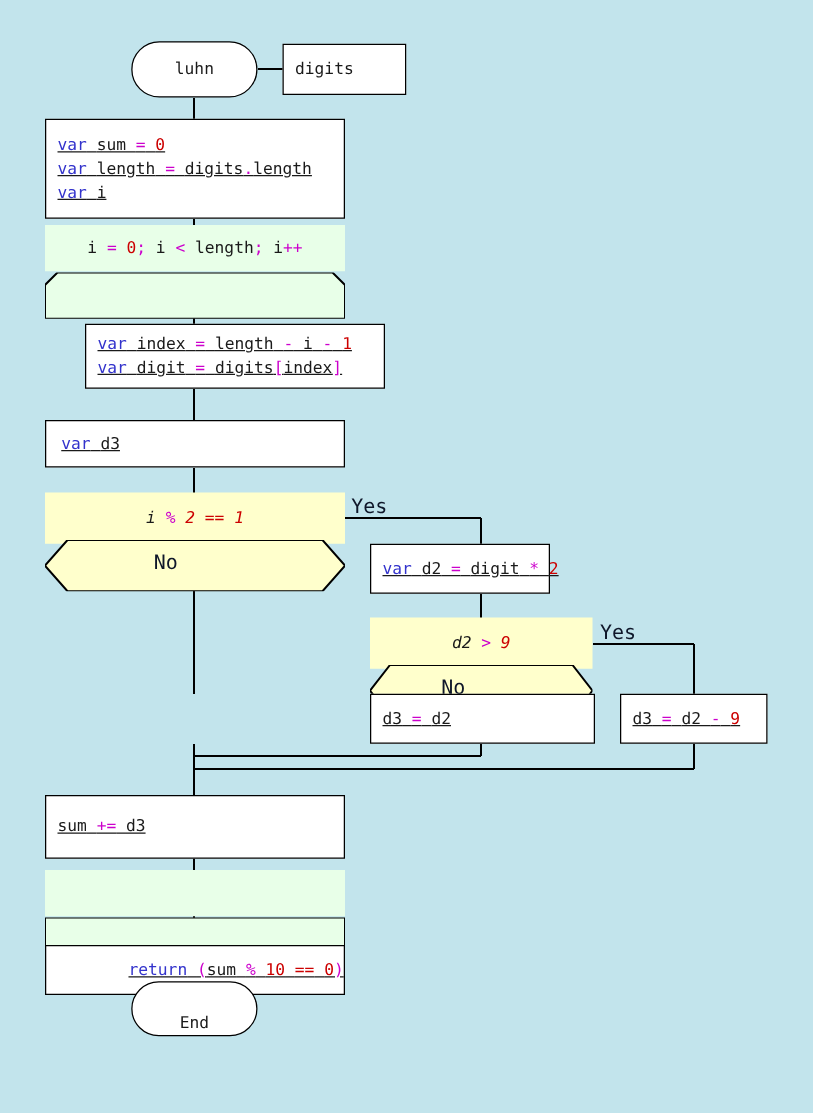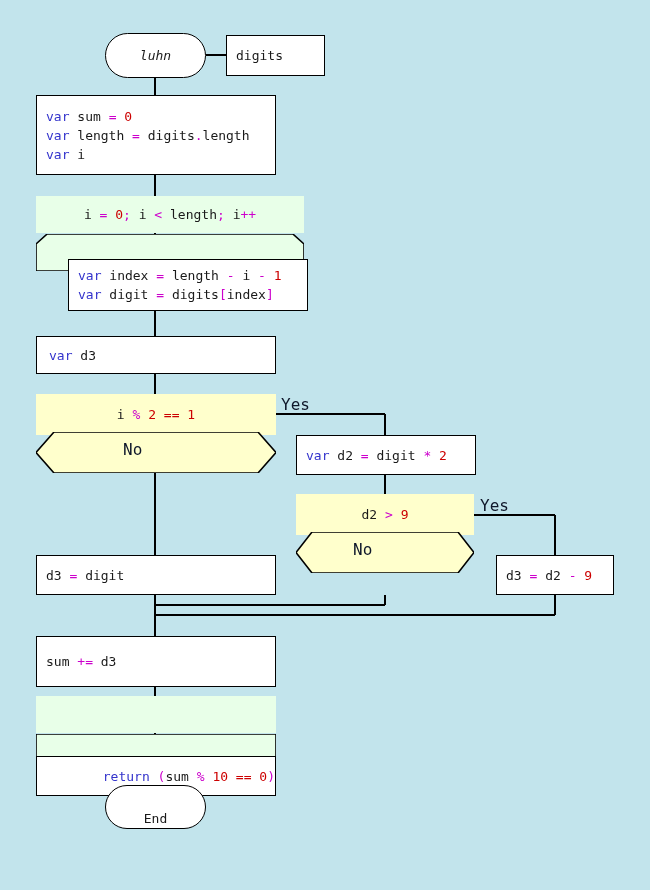--- a/index.html
+++ b/index.html
@@ -37,20 +37,21 @@
     line-height: 19px;
     color: #1a1a1a;
     white-space: pre;
   }
   .node.stadium {
     border-radius: 26px;
     justify-content: center;
   }
   .node.stmt {
     padding-left: 9px;
+    text-decoration: underline;
   }
   .node.param {
     padding-left: 9px;
   }
   .node.loopstart {
     background: #e8ffe8;
     justify-content: center;
     border: none;
     padding: 0;
   }
@@ -58,20 +59,21 @@
     background: #e8ffe8;
     justify-content: center;
     border: none;
     padding: 0;
   }
   .node.decision {
     background: #ffffcc;
     justify-content: center;
     border: none;
     padding: 0;
+    font-style: italic;
   }
   .shape-fill {
     position: absolute;
     left: 0; top: 0; right: 0; bottom: 0;
   }
   .shape-fill svg { display: block; width: 100%; height: 100%; }
   .node .txt {
     position: relative;
     z-index: 2;
   }
@@ -130,35 +132,35 @@
       <line x1="155" y1="615" x2="155" y2="636"></line>
 
       <line x1="155" y1="676" x2="155" y2="696"></line>
 
       <line x1="155" y1="733" x2="155" y2="756"></line>
 
       <line x1="155" y1="796" x2="155" y2="815"></line>
     </g>
   </svg>
 
-  <div class="node stadium" style="left:105px; top:33px; width:101px; height:45px;font-style:italic;">
+  <div class="node stadium" style="left:105px; top:33px; width:101px; height:45px;">
     <span class="txt">luhn</span>
   </div>
 
   <div class="node param" style="left:226px; top:35px; width:99px; height:41px;">
     <span class="txt">digits</span>
   </div>
 
   <div class="node stmt" style="left:36px; top:95px; width:240px; height:80px;">
     <span class="txt"><span class="k">var</span> <span class="id">sum</span> <span class="op">=</span> <span class="n">0</span>
 <span class="k">var</span> <span class="id">length</span> <span class="op">=</span> <span class="id">digits</span><span class="op">.</span><span class="id">length</span>
 <span class="k">var</span> <span class="id">i</span></span>
   </div>
 
-  <div class="node loopstart" style="left:36px; top:196px; width:268px; height:37px;">
+  <div class="node loopstart" style="left:36px; top:180px; width:240px; height:37px;">
     <span class="shape-fill">
       <svg viewBox="0 0 240 37" preserveAspectRatio="none">
         <polygon points="0,10 10,0 230,0 240,10 240,37 0,37" fill="#e8ffe8" stroke="#000" stroke-width="1.6" vector-effect="non-scaling-stroke"></polygon>
       </svg>
     </span>
     <span class="txt"><span class="id">i</span> <span class="op">=</span> <span class="n">0</span><span class="op">;</span> <span class="id">i</span> <span class="op">&lt;</span> <span class="id">length</span><span class="op">;</span> <span class="id">i</span><span class="op">++</span></span>
   </div>
 
   <div class="node stmt" style="left:36px; top:259px; width:240px; height:52px;margin-left:32px;">
     <span class="txt"><span class="k">var</span> <span class="id">index</span> <span class="op">=</span> <span class="id">length</span> <span class="op">-</span> <span class="id">i</span> <span class="op">-</span> <span class="n">1</span>
@@ -174,40 +176,40 @@
       <svg viewBox="0 0 240 41" preserveAspectRatio="none">
         <polygon points="0,20.5 18,0 222,0 240,20.5 222,41 18,41" fill="#ffffcc" stroke="#000" stroke-width="1.6" vector-effect="non-scaling-stroke"></polygon>
       </svg>
     </span>
     <span class="txt"><span class="id">i</span> <span class="op">%</span> <span class="n">2</span> <span class="n">==</span> <span class="n">1</span></span>
   </div>
 
   <div class="edge-label" style="left:281px; top:395px;">Yes</div>
   <div class="edge-label" style="left:123px; top:440px;">No</div>
 
-  <div class="node stmt" style="left:296px; top:435px; width:180px; height:40px;">
+  <div class="node stmt" style="left:296px; top:435px; width:144px; height:40px;">
     <span class="txt"><span class="k">var</span> <span class="id">d2</span> <span class="op">=</span> <span class="id">digit</span> <span class="op">*</span> <span class="n">2</span></span>
   </div>
 
   <div class="node decision" style="left:296px; top:494px; width:178px; height:41px;">
     <span class="shape-fill">
       <svg viewBox="0 0 178 41" preserveAspectRatio="none">
         <polygon points="0,20.5 16,0 162,0 178,20.5 162,41 16,41" fill="#ffffcc" stroke="#000" stroke-width="1.6" vector-effect="non-scaling-stroke"></polygon>
       </svg>
     </span>
     <span class="txt"><span class="id">d2</span> <span class="op">&gt;</span> <span class="n">9</span></span>
   </div>
 
   <div class="edge-label" style="left:480px; top:496px;">Yes</div>
   <div class="edge-label" style="left:353px; top:540px;">No</div>
 
-  <div class="node stmt" style="left:36px; top:555px; width:240px; height:40px;">
-    <span class="txt"><span class="id">d3</span> <span class="op">=</span> <span class="id">digit</span></span>
-  </div>
-
+
+  <div class="node stmt" style="left:296px; top:555px; width:180px; height:40px;">
+    <span class="txt"><span class="id">d3</span> <span class="op">=</span> <span class="id">d2</span></span>
+  </div>
 
   <div class="node stmt" style="left:496px; top:555px; width:118px; height:40px;">
     <span class="txt"><span class="id">d3</span> <span class="op">=</span> <span class="id">d2</span> <span class="op">-</span> <span class="n">9</span></span>
   </div>
 
   <div class="node stmt" style="left:36px; top:636px; width:240px; height:51px;">
     <span class="txt"><span class="id">sum</span> <span class="op">+=</span> <span class="id">d3</span></span>
   </div>
 
   <div class="node loopend" style="left:36px; top:696px; width:240px; height:37px;">

